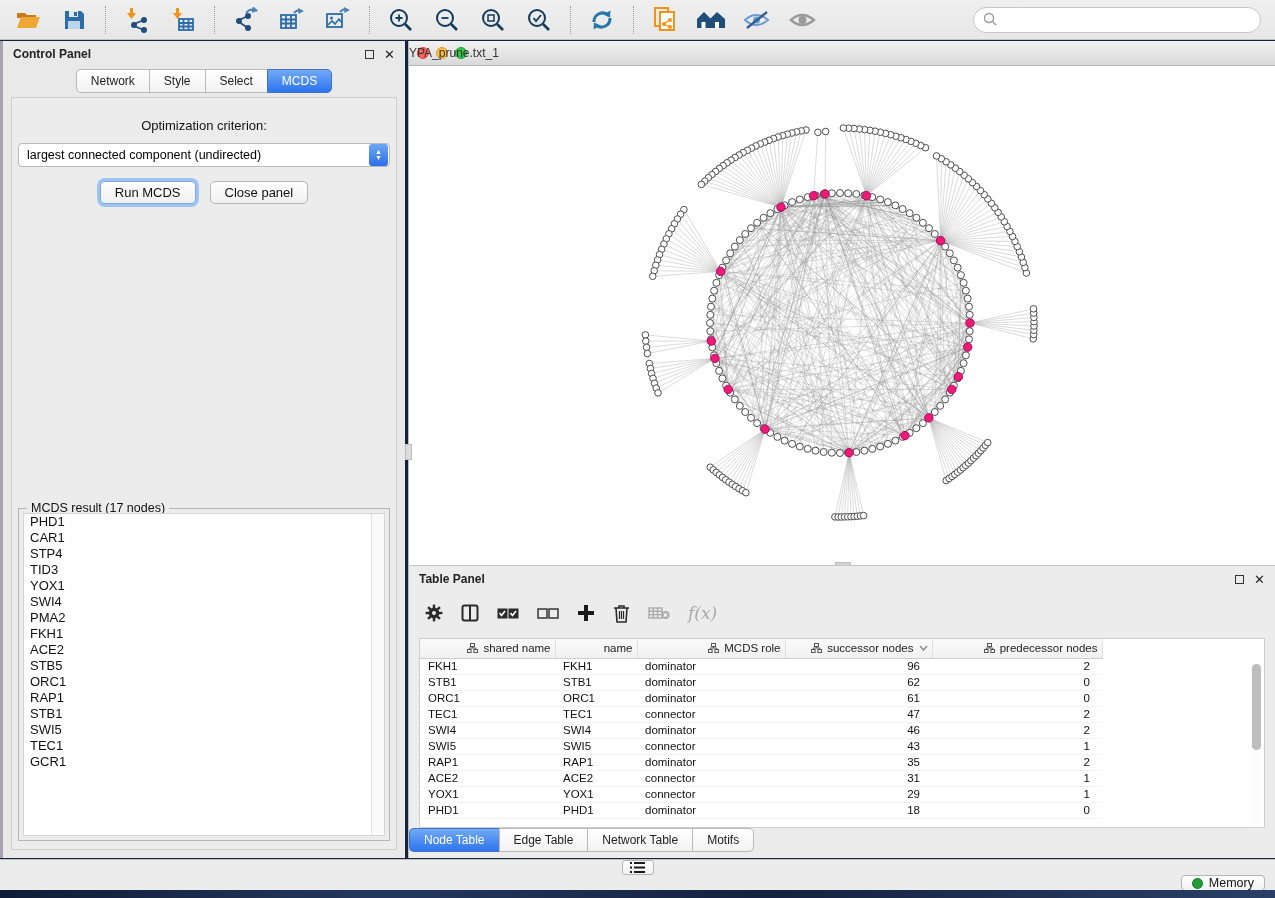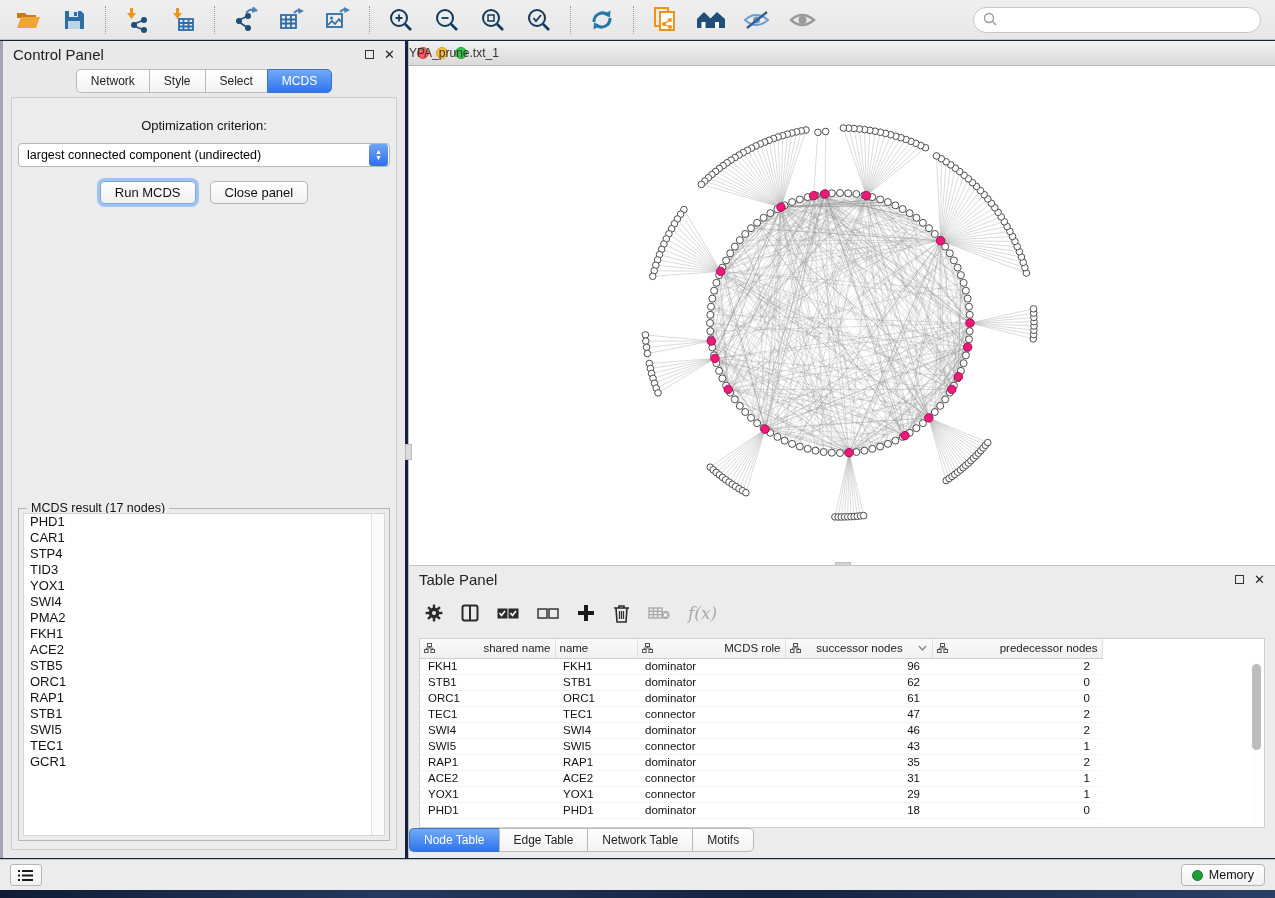--- a/index.html
+++ b/index.html
@@ -15,21 +15,21 @@
     border-radius:4px; cursor:default; flex:0 0 auto; }
   .tb-sep { width:1px; height:28px; border-left:1px dotted #9a9a9a; margin:0 5px; flex:0 0 auto; }
   .search-wrap { margin-left:auto; margin-right:6px; width:288px; height:26px; background:#fff;
     border:1px solid #c7c7c7; border-radius:13px; display:flex; align-items:center; padding:0 9px; }
   .search-wrap input { border:none; outline:none; flex:1; font-size:12px; background:transparent; }
 
   
   .control-panel { position:absolute; left:0; top:41px; width:405px; height:817px;
     background:#e9e9e9; border-left:3px solid #a7a3b2; }
   .panel-title-row { height:26px; display:flex; align-items:center; padding:0 10px; }
-  .panel-title { font-size:15px; color:#222; }
+  .panel-title { font-size:12px; color:#222;font-weight:bold; }
   .panel-wctrl { margin-left:auto; display:flex; gap:10px; align-items:center; }
   .float-glyph { width:9px; height:9px; border:1.6px solid #333; display:inline-block; }
   .close-glyph { font-size:13px; font-weight:bold; color:#222; line-height:9px; }
 
   .tabs-row { display:flex; justify-content:center; margin-top:2px; }
   .seg { display:flex; }
   .seg .tab { font-size:12px; padding:4px 14px; background:linear-gradient(#ffffff,#f2f2f2);
     border:1px solid #b9b9b9; border-right:none; color:#222; }
   .seg .tab:first-child { border-radius:5px 0 0 5px; }
   .seg .tab:last-child { border-right:1px solid #b9b9b9; border-radius:0 5px 5px 0; }
@@ -83,32 +83,32 @@
   .tp-toolbar { height:38px; margin-top:2px; display:flex; align-items:center; padding:0 16px; gap:18px; }
   .tp-icon { display:flex; align-items:center; justify-content:center; }
   .fx-label { font-family:"DejaVu Serif","Liberation Serif",serif; font-style:italic;
     font-size:17px; color:#a9a9a9; }
   .table-wrap { position:absolute; left:10px; right:10px; top:72px; height:190px;
     background:#fff; border:1px solid #cfcfcf; overflow:hidden; }
   table.node-table { border-collapse:collapse; width:682px; table-layout:fixed; font-size:11.5px; }
   .node-table th { background:linear-gradient(#fafafa,#f0f0f0); border-right:1px solid #e0e0e0;
     border-bottom:1px solid #cfcfcf; font-weight:normal; color:#222; height:19px; padding:0 4px;
     white-space:nowrap; overflow:hidden; }
-  .th-inner { display:flex; align-items:center; justify-content:space-between; gap:5px; }
+  .th-inner { display:flex; align-items:center; justify-content:flex-end; gap:5px; }
   .node-table td { height:16px; padding:0 12px 0 8px; color:#111; border-bottom:1px solid #f4f4f4;
     white-space:nowrap; overflow:hidden; }
   .node-table td.num { text-align:right; }
   .table-vscroll { position:absolute; top:21px; right:2px; bottom:2px; width:11px; background:#fdfdfd; }
   .table-vscroll .thumb { position:absolute; top:4px; left:1px; width:9px; height:86px;
     background:#bdbdbd; border-radius:5px; }
   .tp-tabs { position:absolute; left:0; right:0; bottom:6px; display:flex; justify-content:flex-start; }
 
   
   .status-bar { position:absolute; left:0; top:859px; width:1275px; height:31px;
-    background:#ececec; border-top:1px solid #c2c2c2; display:flex; align-items:center; padding:0 10px; }
+    background:#ececec; border-top:1px solid #c2c2c2; display:flex; align-items:center; padding:0 10px;flex-direction:column; }
   .sb-btn { width:32px; height:22px; background:linear-gradient(#fff,#f1f1f1);
     border:1px solid #b5b5b5; border-radius:3px; display:flex; align-items:center; justify-content:center; }
   .mem-btn { margin-left:auto; height:22px; background:linear-gradient(#fff,#f1f1f1);
     border:1px solid #b5b5b5; border-radius:4px; display:flex; align-items:center; gap:6px;
     padding:0 10px; font-size:12.5px; color:#111; }
   .mem-dot { width:11px; height:11px; border-radius:50%; background:#1f9d36; border:1px solid #157527; }
 
   .wallpaper { position:absolute; left:0; top:890px; width:1275px; height:8px;
     background:linear-gradient(90deg,#101c35,#24385e 30%,#15223f 60%,#2a3f66); }
 

